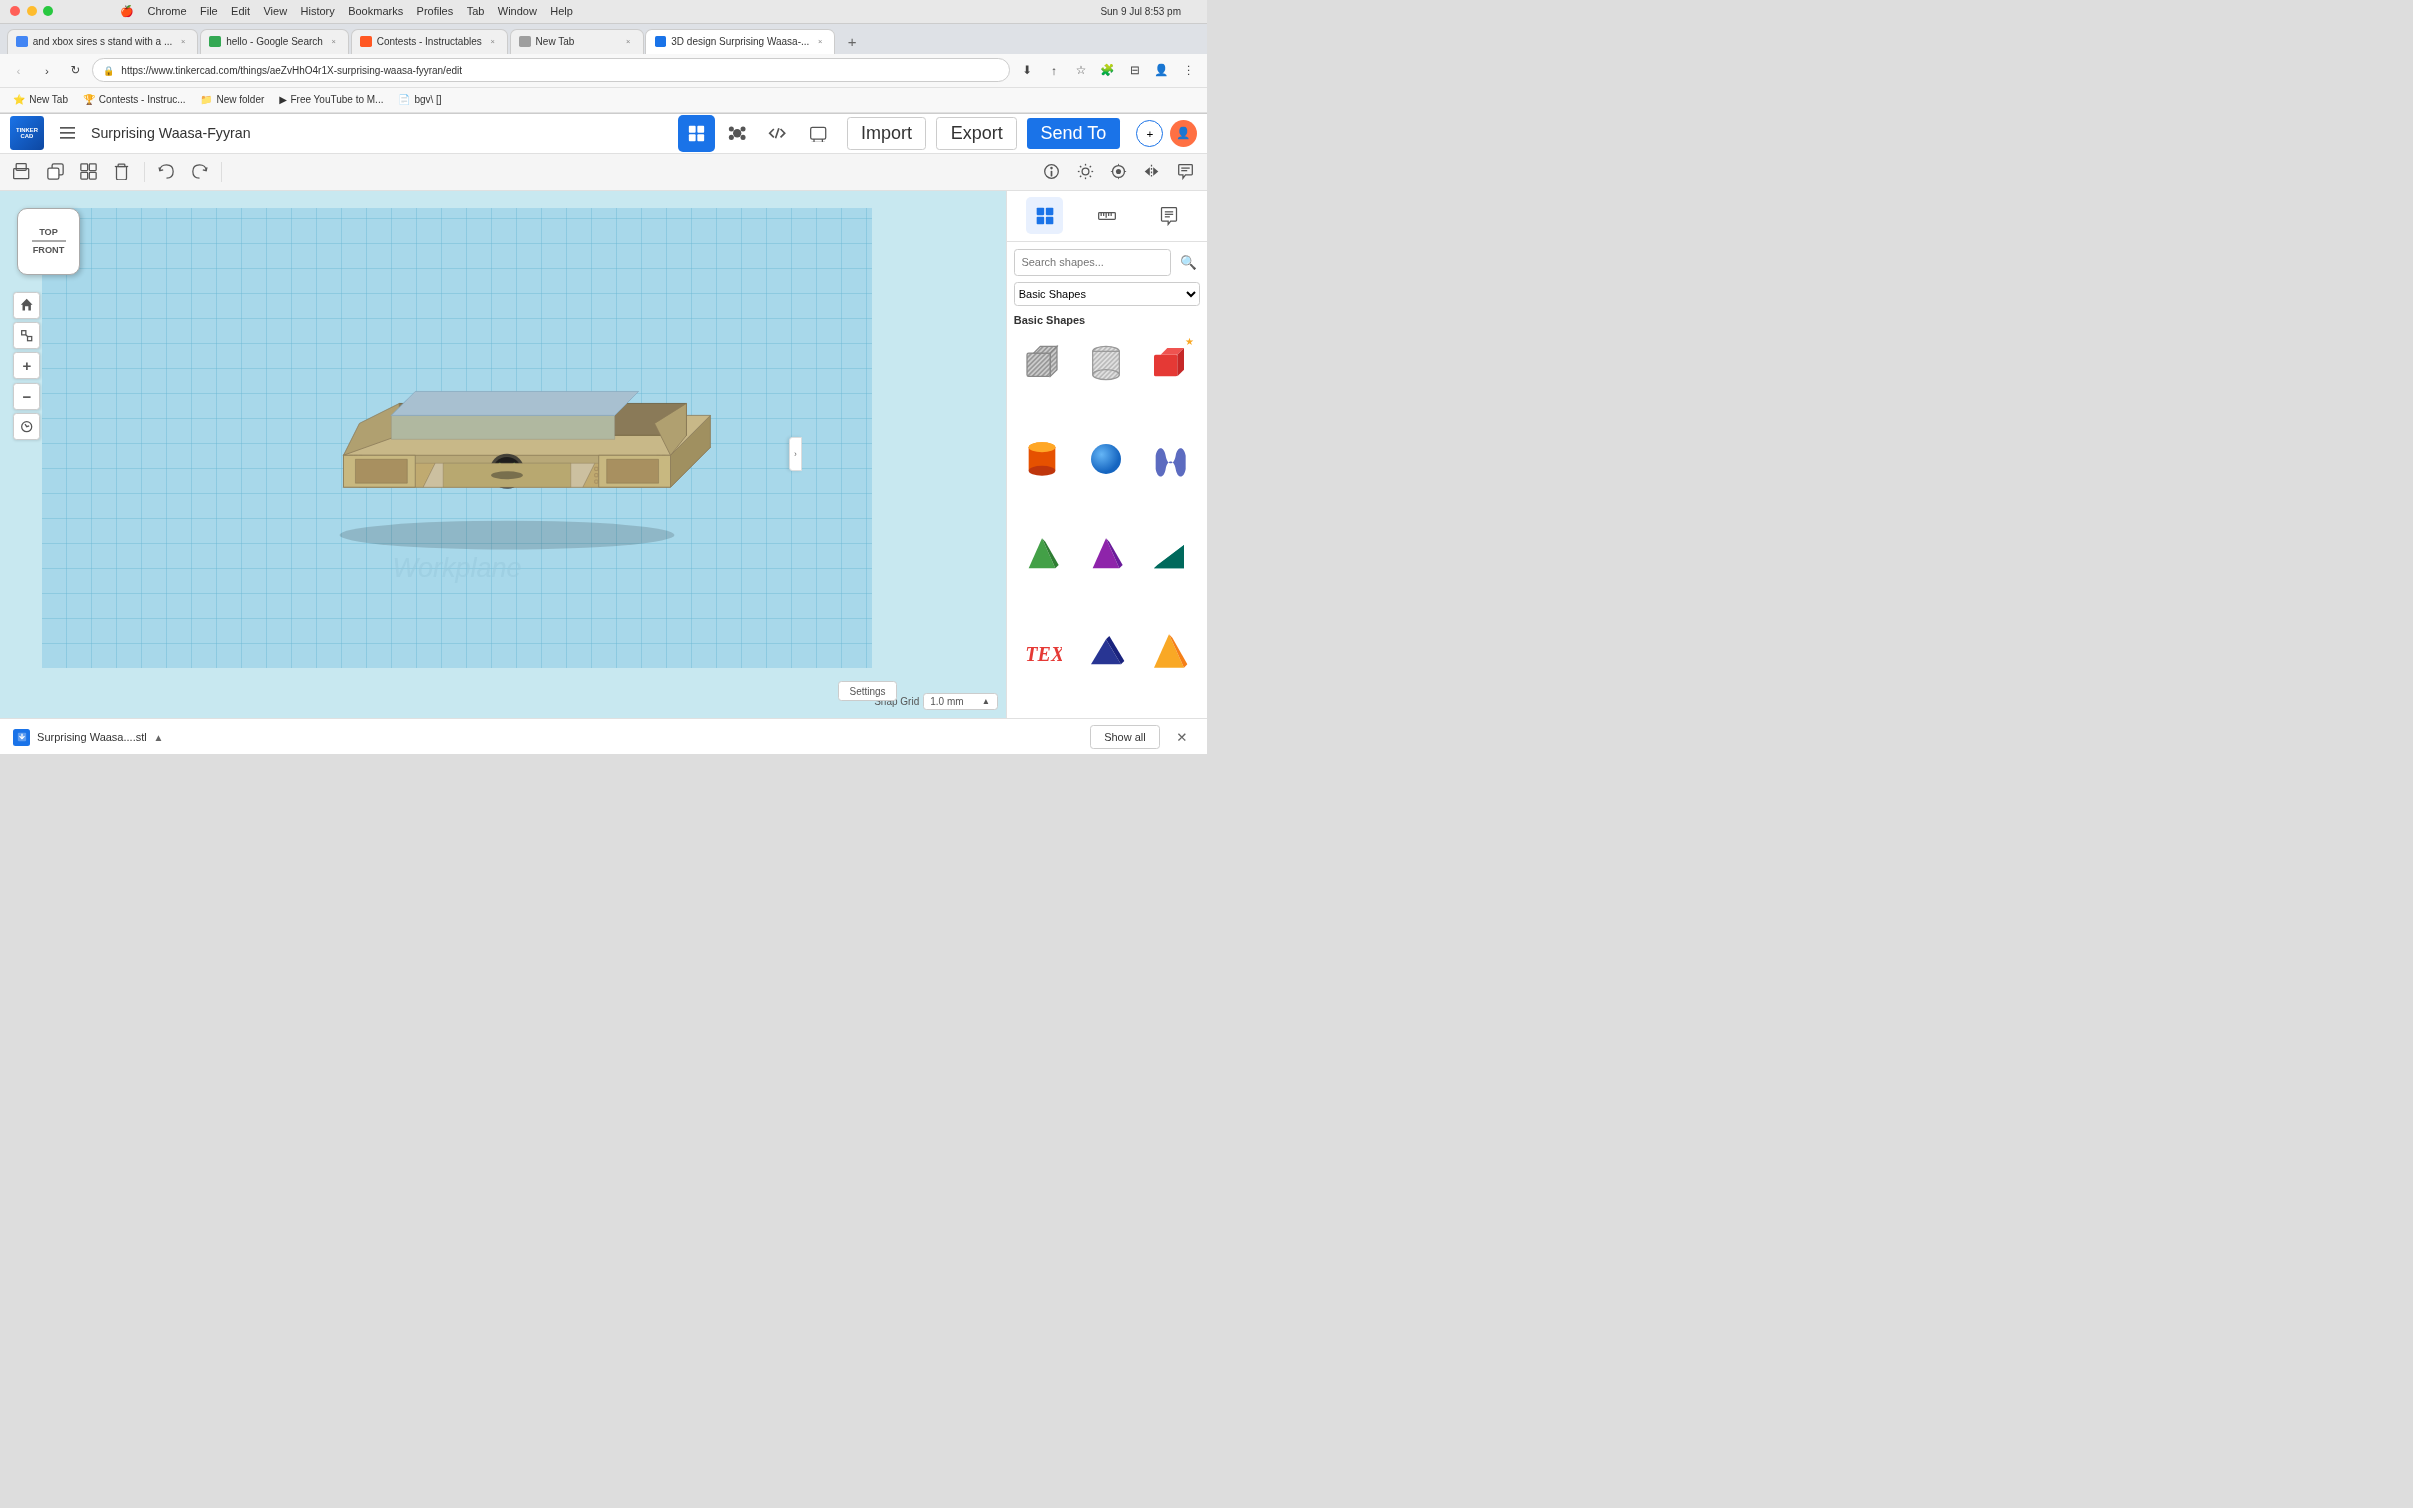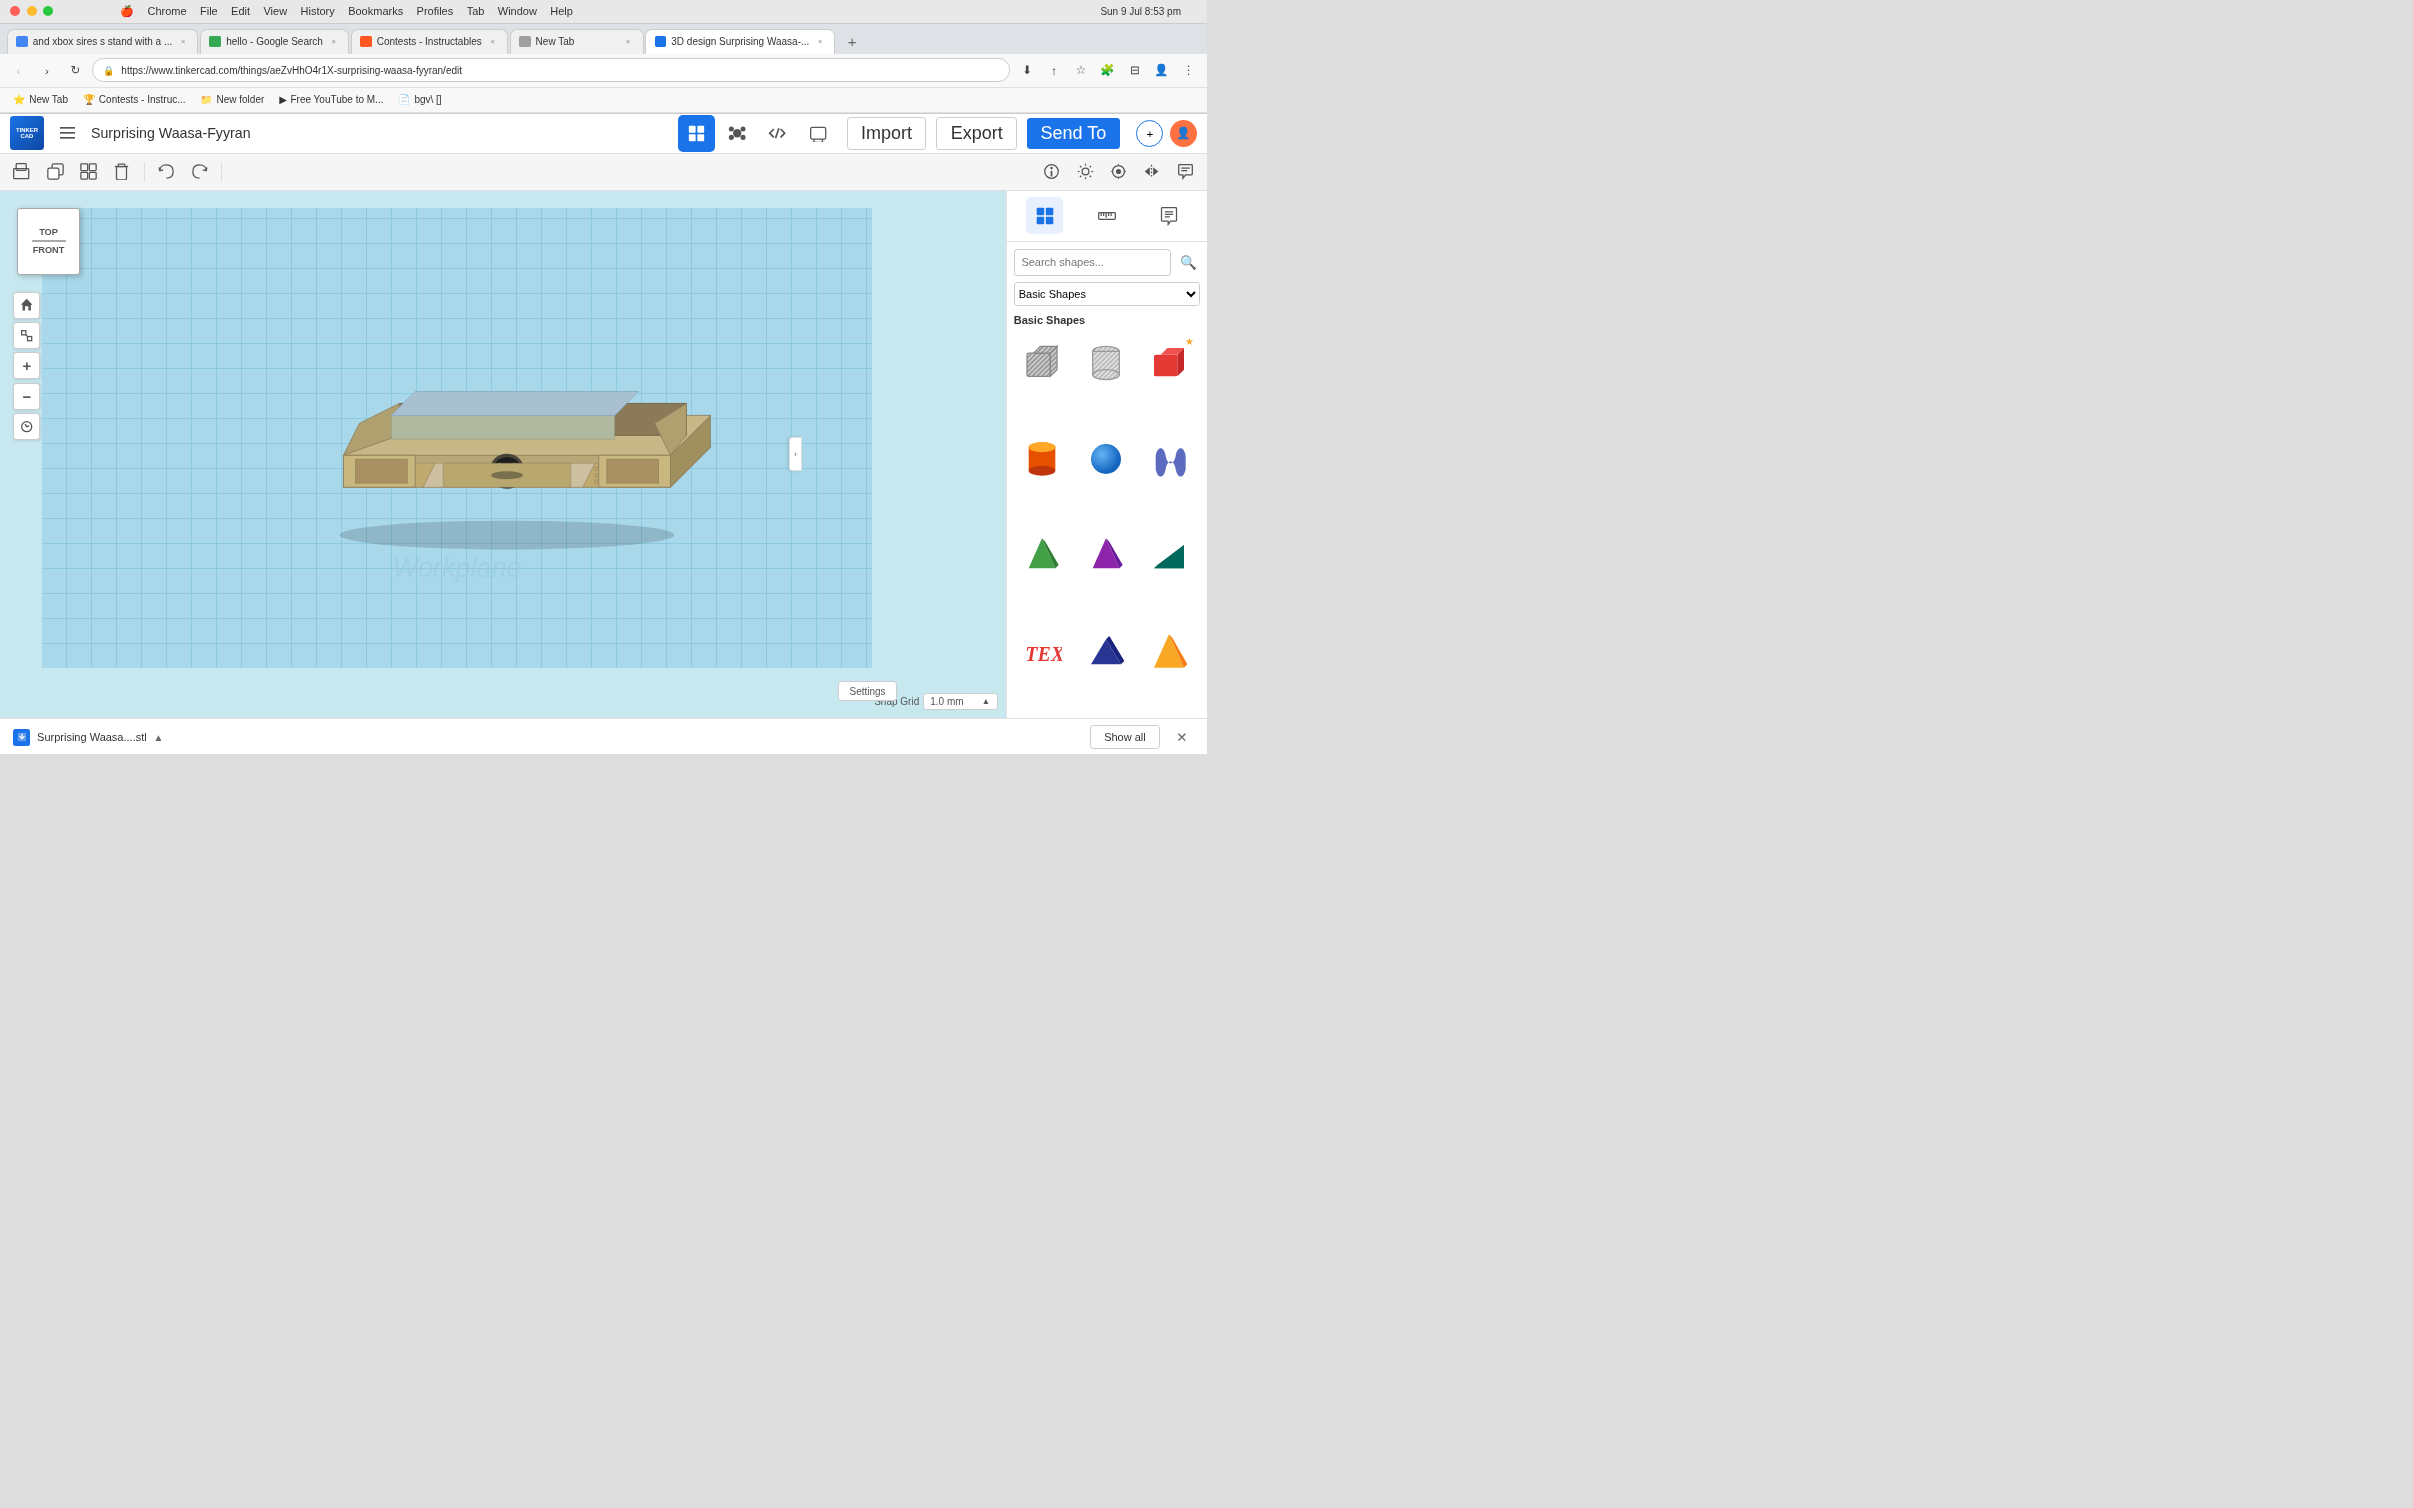--- a/index.html
+++ b/index.html
@@ -105,21 +105,21 @@
       width: 436px;
       height: 335px;
     }
 
     
     .view-cube { position: absolute; top: 17px; left: 17px; width: 63px; height: 67px; }
     .view-cube-box {
       width: 63px; height: 67px;
       background: white;
       border: 0.8px solid #aaa;
-      border-radius: 3px;
+      border-radius: 10px;
       display: flex;
       flex-direction: column;
       align-items: center;
       justify-content: center;
       font-size: 10px;
       font-weight: bold;
       color: #555;
       cursor: pointer;
       box-shadow: 1.7px 1.7px 5px rgba(0,0,0,0.2);
     }

